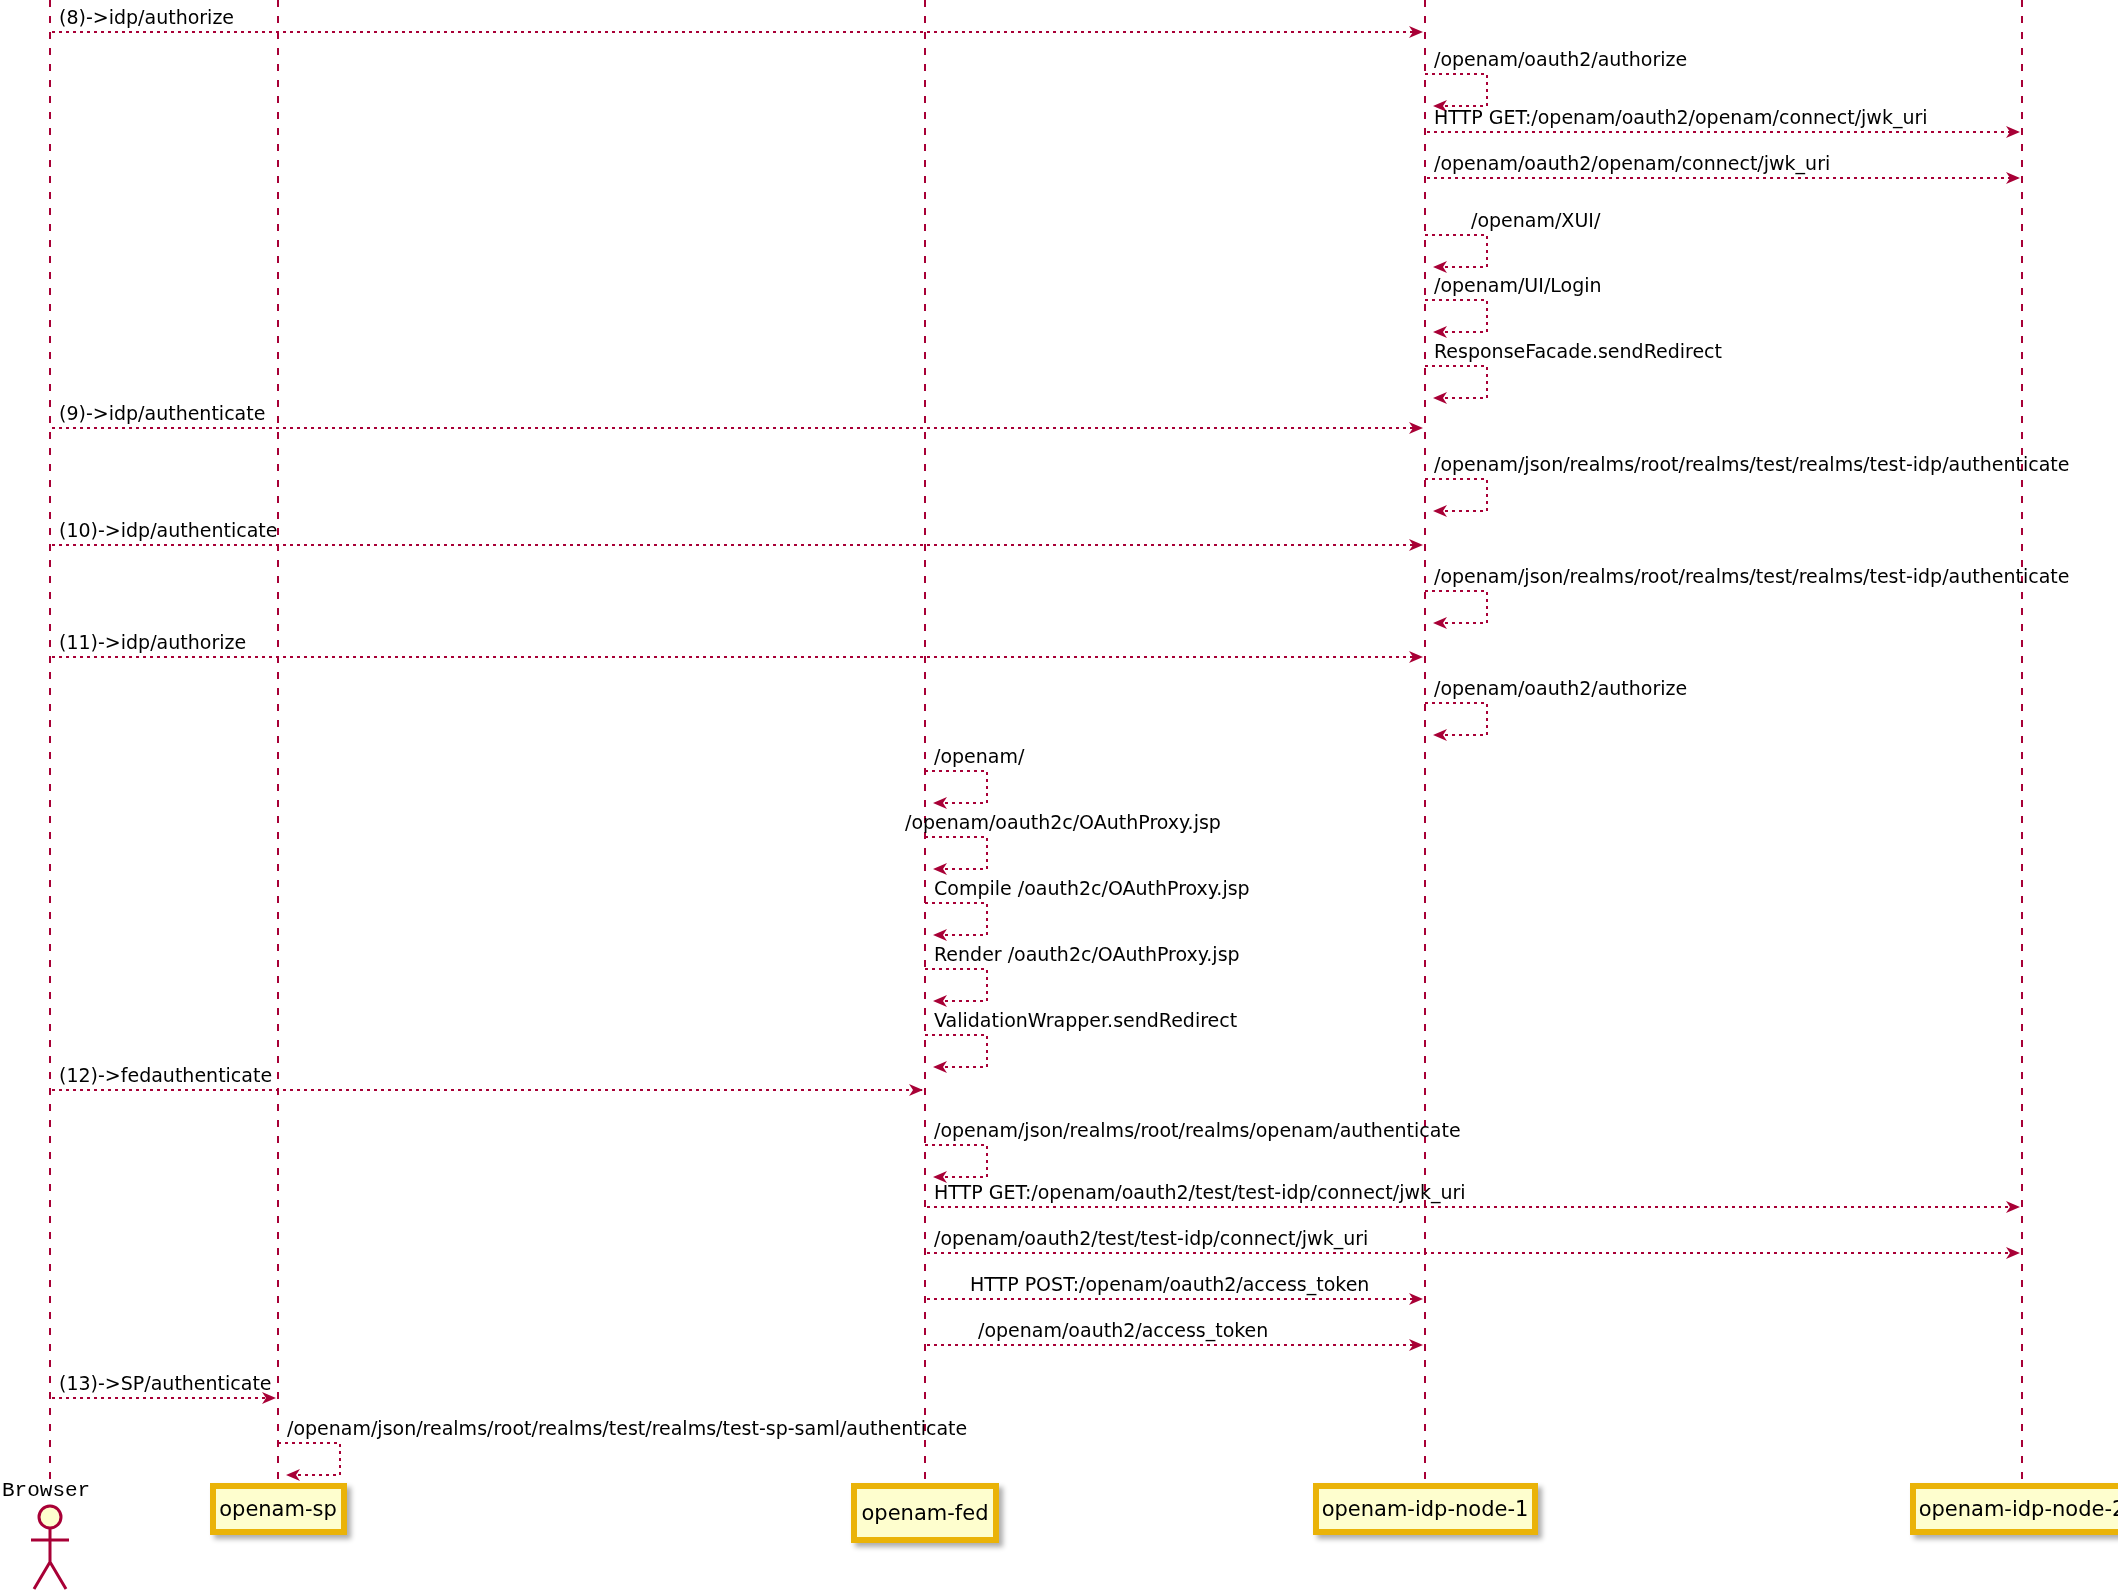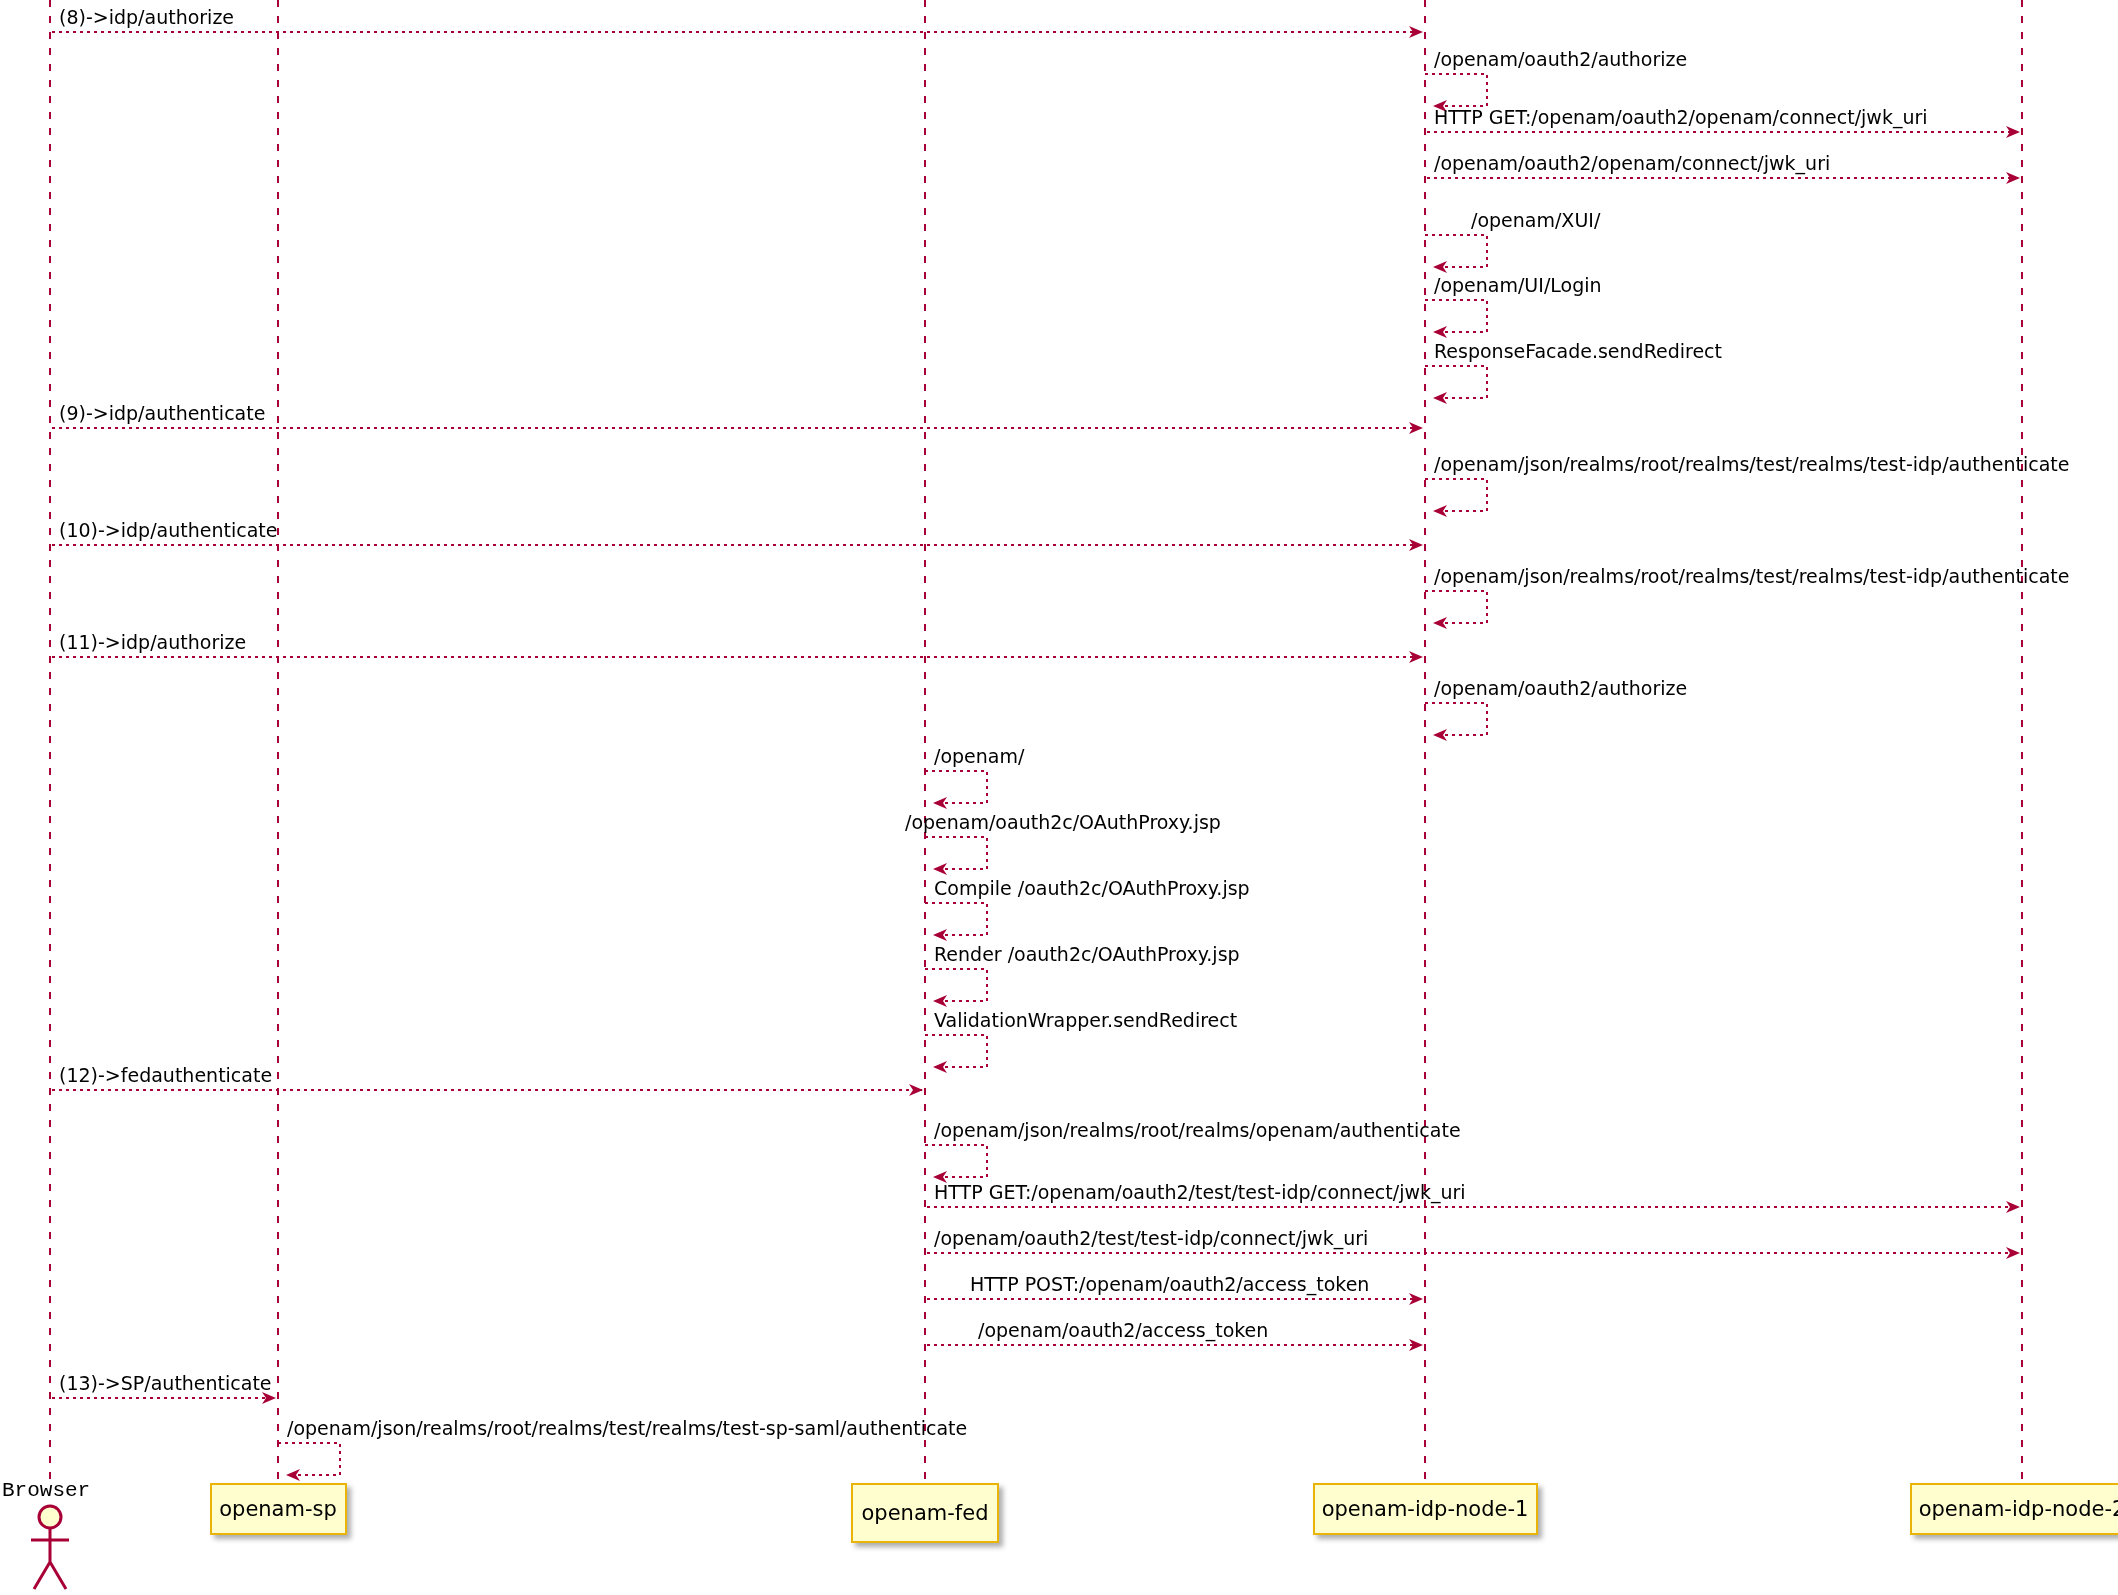--- a/index.html
+++ b/index.html
@@ -10,21 +10,21 @@
     position:absolute;
     font-family:"DejaVu Sans","Liberation Sans",sans-serif;
     font-size:19px;
     color:#000000;
     white-space:nowrap;
     line-height:19px;
   }
   .participant{
     position:absolute;
     background:#FEFECE;
-    border:2px solid #eab308;
+    border:6px solid #eab308;
     box-shadow:4px 4px 5px 0px rgba(0,0,0,0.32);
     font-family:"DejaVu Sans","Liberation Sans",sans-serif;
     font-size:21px;
     color:#000000;
     display:flex;
     align-items:center;
     justify-content:center;
     box-sizing:border-box;
     white-space:nowrap;
   }

